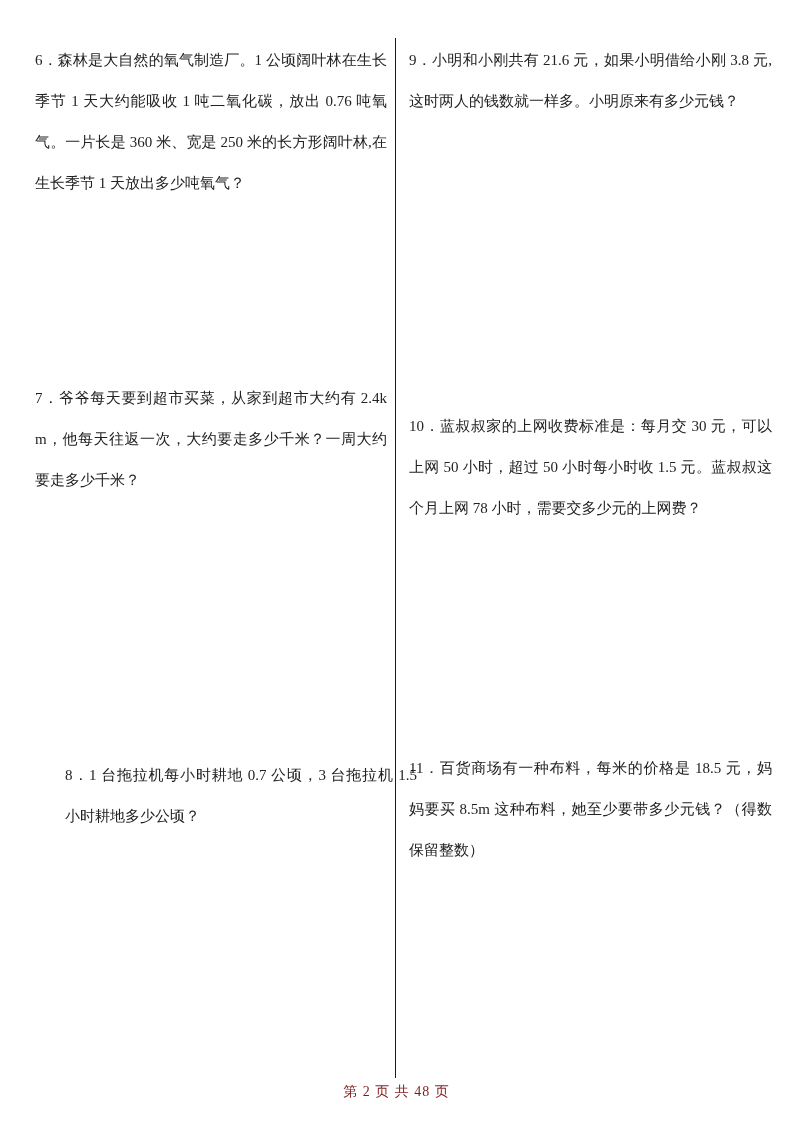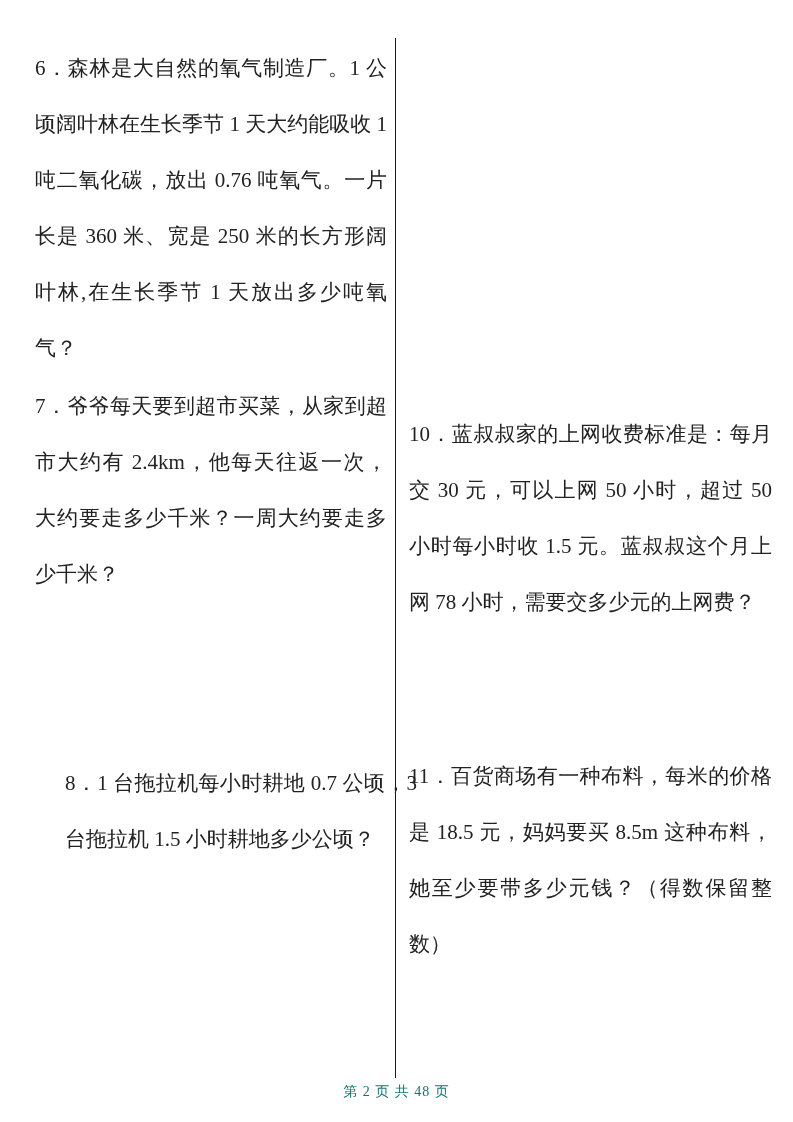--- a/index.html
+++ b/index.html
@@ -16,58 +16,59 @@
   .divider {
     position: absolute;
     left: 395px;
     top: 38px;
     width: 1px;
     height: 1040px;
     background: #1a1a1a;
   }
   .problem {
     position: absolute;
-    font-size: 21px;
-    line-height: 56px;
+    font-size: 15px;
+    line-height: 41px;
     text-align: justify;
     text-justify: inter-ideograph;
     word-break: break-all;
   }
   .col-left  { left: 35px;  width: 352px; }
   .col-right { left: 409px; width: 363px; }
   .p6  { top: 40px;  }
   .p7  { top: 378px; }
   .p8  { top: 755px; margin-left: 30px; }
   .p9  { top: 40px;  }
   .p10 { top: 372px; margin-top: 34px; }
   .p11 { top: 748px; }
   .footer {
     position: absolute;
     left: 0;
     width: 100%;
     top: 1083px;
     text-align: center;
     font-size: 14px;
     letter-spacing: 1px;
-    color: #0f766e;
+    color: #7f1d1d;
   }
 </style>
 </head>
 <body>
 
 <div class="page">
 
   <div class="divider"></div>
 
   <p class="problem col-left p6">6．森林是大自然的氧气制造厂。1 公顷阔叶林在生长季节 1 天大约能吸收 1 吨二氧化碳，放出 0.76 吨氧气。一片长是 360 米、宽是 250 米的长方形阔叶林,在生长季节 1 天放出多少吨氧气？</p>
 
   <p class="problem col-left p7">7．爷爷每天要到超市买菜，从家到超市大约有 2.4km，他每天往返一次，大约要走多少千米？一周大约要走多少千米？</p>
 
   <p class="problem col-left p8">8．1 台拖拉机每小时耕地 0.7 公顷，3 台拖拉机 1.5 小时耕地多少公顷？</p>
 
+  <p class="problem col-right p9">9．小明和小刚共有 21.6 元，如果小明借给小刚 3.8 元,这时两人的钱数就一样多。小明原来有多少元钱？</p>
 
   <p class="problem col-right p10">10．蓝叔叔家的上网收费标准是：每月交 30 元，可以上网 50 小时，超过 50 小时每小时收 1.5 元。蓝叔叔这个月上网 78 小时，需要交多少元的上网费？</p>
 
   <p class="problem col-right p11">11．百货商场有一种布料，每米的价格是 18.5 元，妈妈要买 8.5m 这种布料，她至少要带多少元钱？（得数保留整数）</p>
 
   <div class="footer">第 2 页 共 48 页</div>
 
 </div>
 
 </body></html>

